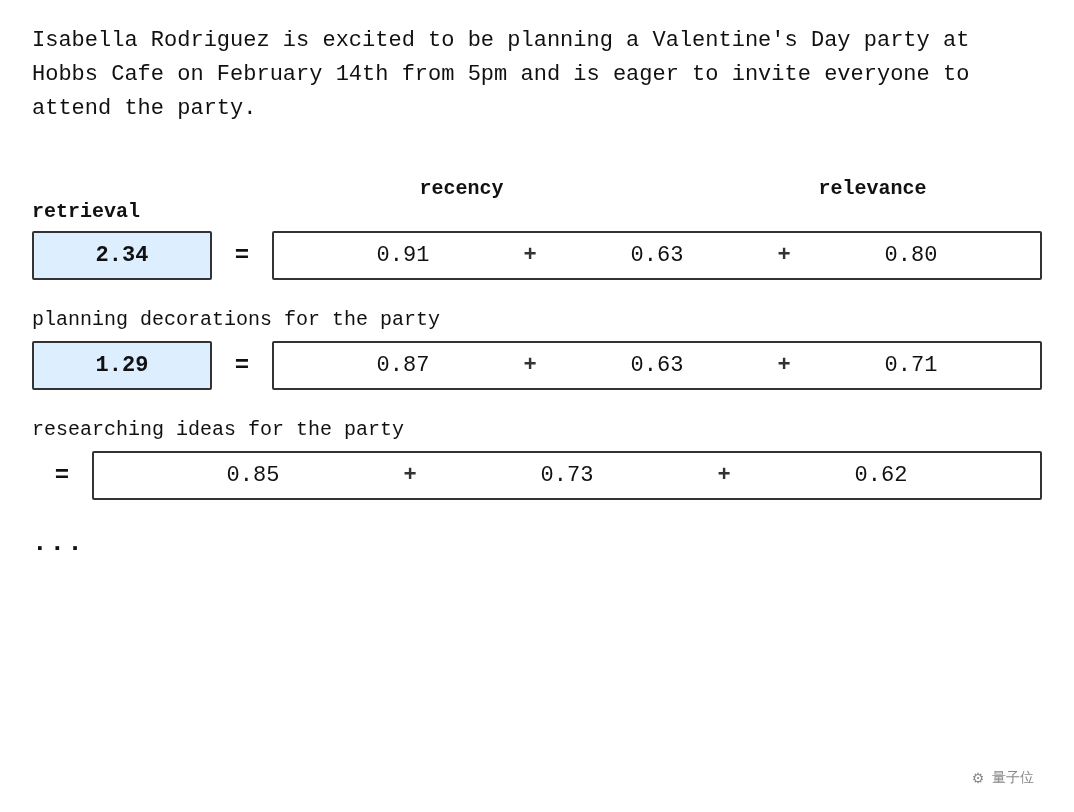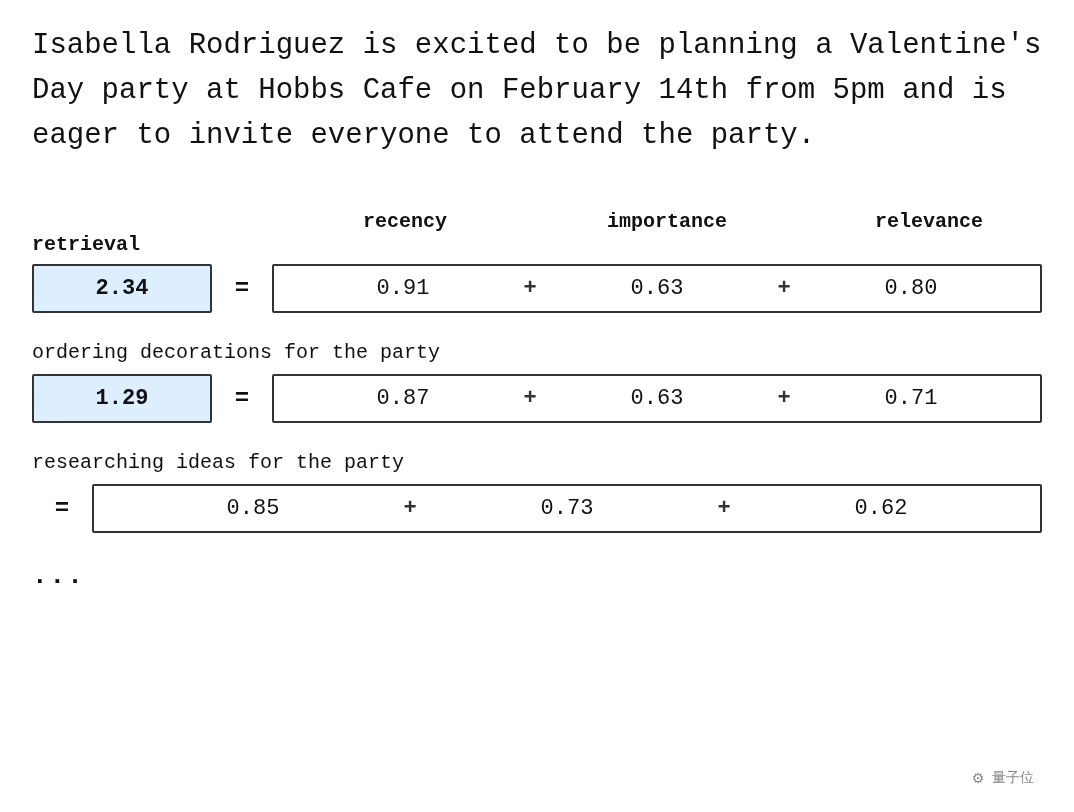--- a/index.html
+++ b/index.html
@@ -11,21 +11,21 @@
     body {
       background: #ffffff;
       font-family: 'Courier New', Courier, monospace;
       padding: 24px 32px;
       width: 1074px;
       min-height: 812px;
       color: #111111;
     }
 
     .description-text {
-      font-size: 29px;
+      font-size: 22px;
       line-height: 1.55;
       margin-bottom: 28px;
       font-weight: normal;
     }
 
     .retrieval-section {
       margin-bottom: 28px;
     }
 
     .column-headers {
@@ -153,42 +153,41 @@
 <body>
 
 <p class="description-text">Isabella Rodriguez is excited to be planning a Valentine's Day party at Hobbs Cafe on February 14th from 5pm and is eager to invite everyone to attend the party.</p>
 
 <div class="column-headers">
   <div class="col-retrieval-label">retrieval</div>
   <div class="col-spacer-eq"></div>
   <div class="col-components-labels">
     <div class="col-component-label">recency</div>
     <div class="col-plus-spacer"></div>
-    <div class="col-component-label">importance</div>
     <div class="col-plus-spacer"></div>
     <div class="col-component-label">relevance</div>
   </div>
 </div>
 
 <div class="retrieval-section">
   <div class="score-row">
     <div class="score-box-retrieval">2.34</div>
     <div class="equals-sign">=</div>
     <div class="score-box-components">
       <div class="component-value">0.91</div>
       <div class="plus-sign">+</div>
       <div class="component-value">0.63</div>
       <div class="plus-sign">+</div>
       <div class="component-value">0.80</div>
     </div>
   </div>
 </div>
 
 <div class="retrieval-section">
-  <div class="memory-label">ordering decorations for the party</div>
+  <div class="memory-label">planning decorations for the party</div>
   <div class="score-row">
     <div class="score-box-retrieval">1.29</div>
     <div class="equals-sign">=</div>
     <div class="score-box-components">
       <div class="component-value">0.87</div>
       <div class="plus-sign">+</div>
       <div class="component-value">0.63</div>
       <div class="plus-sign">+</div>
       <div class="component-value">0.71</div>
     </div>

